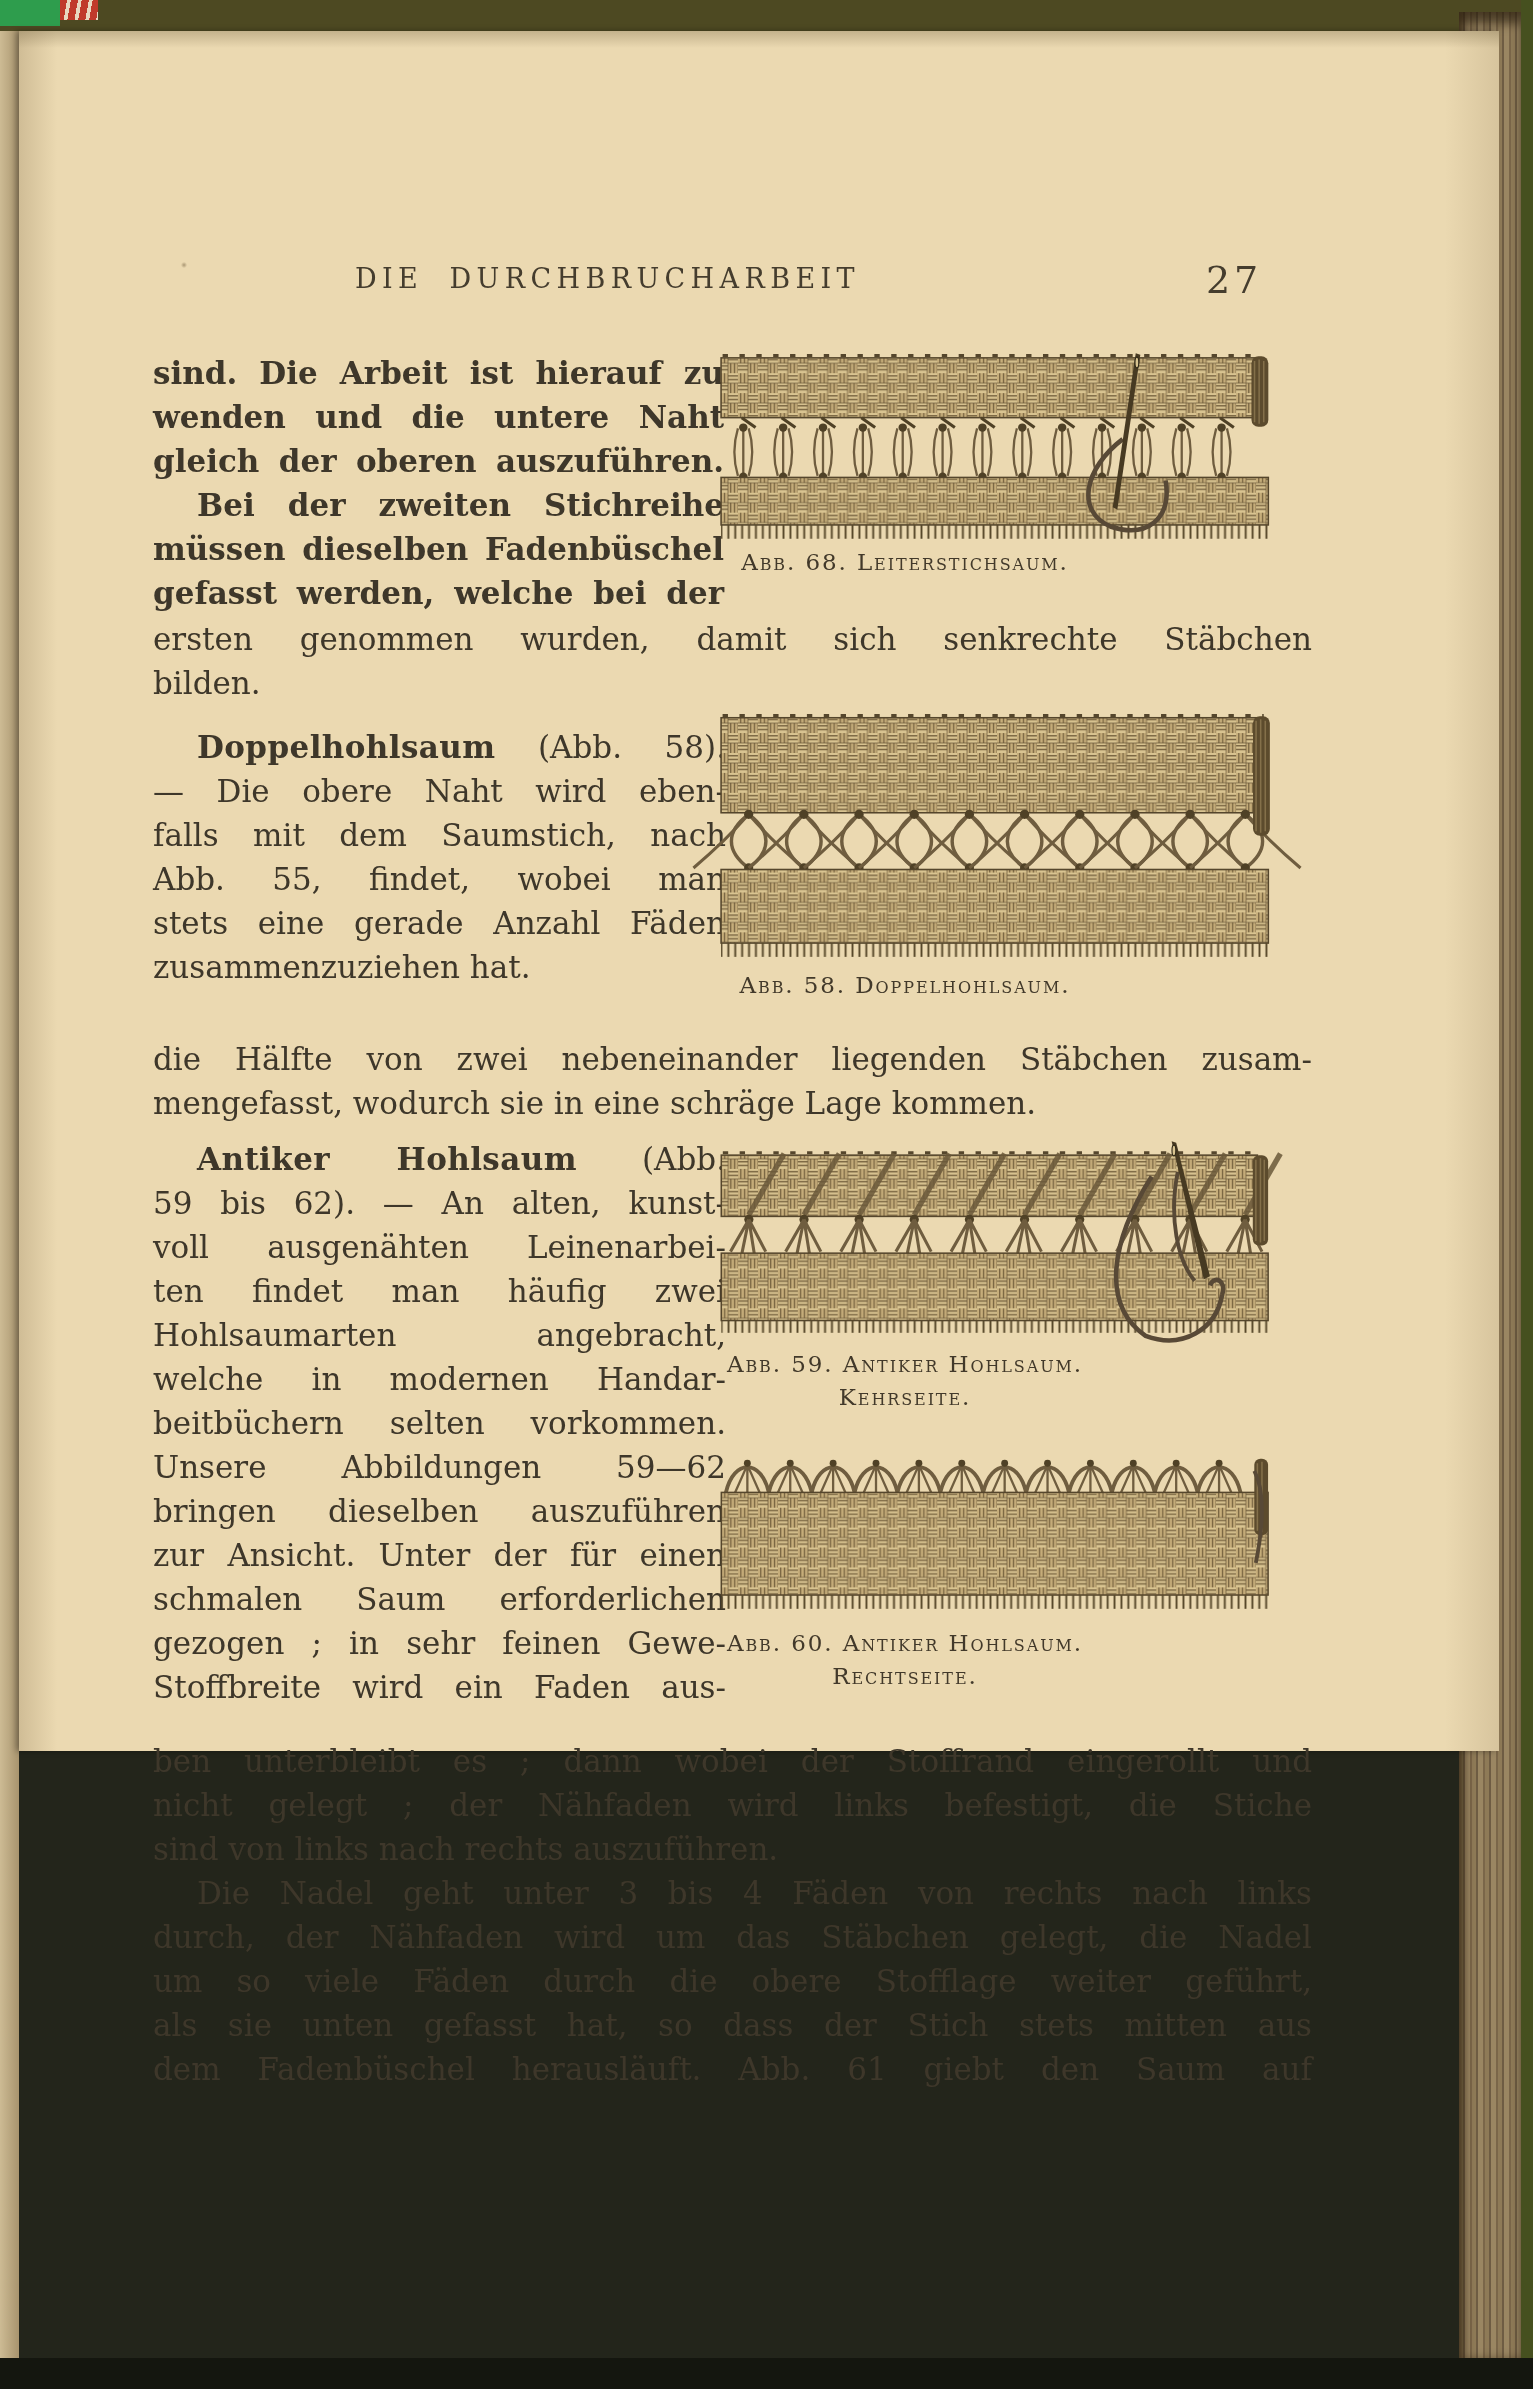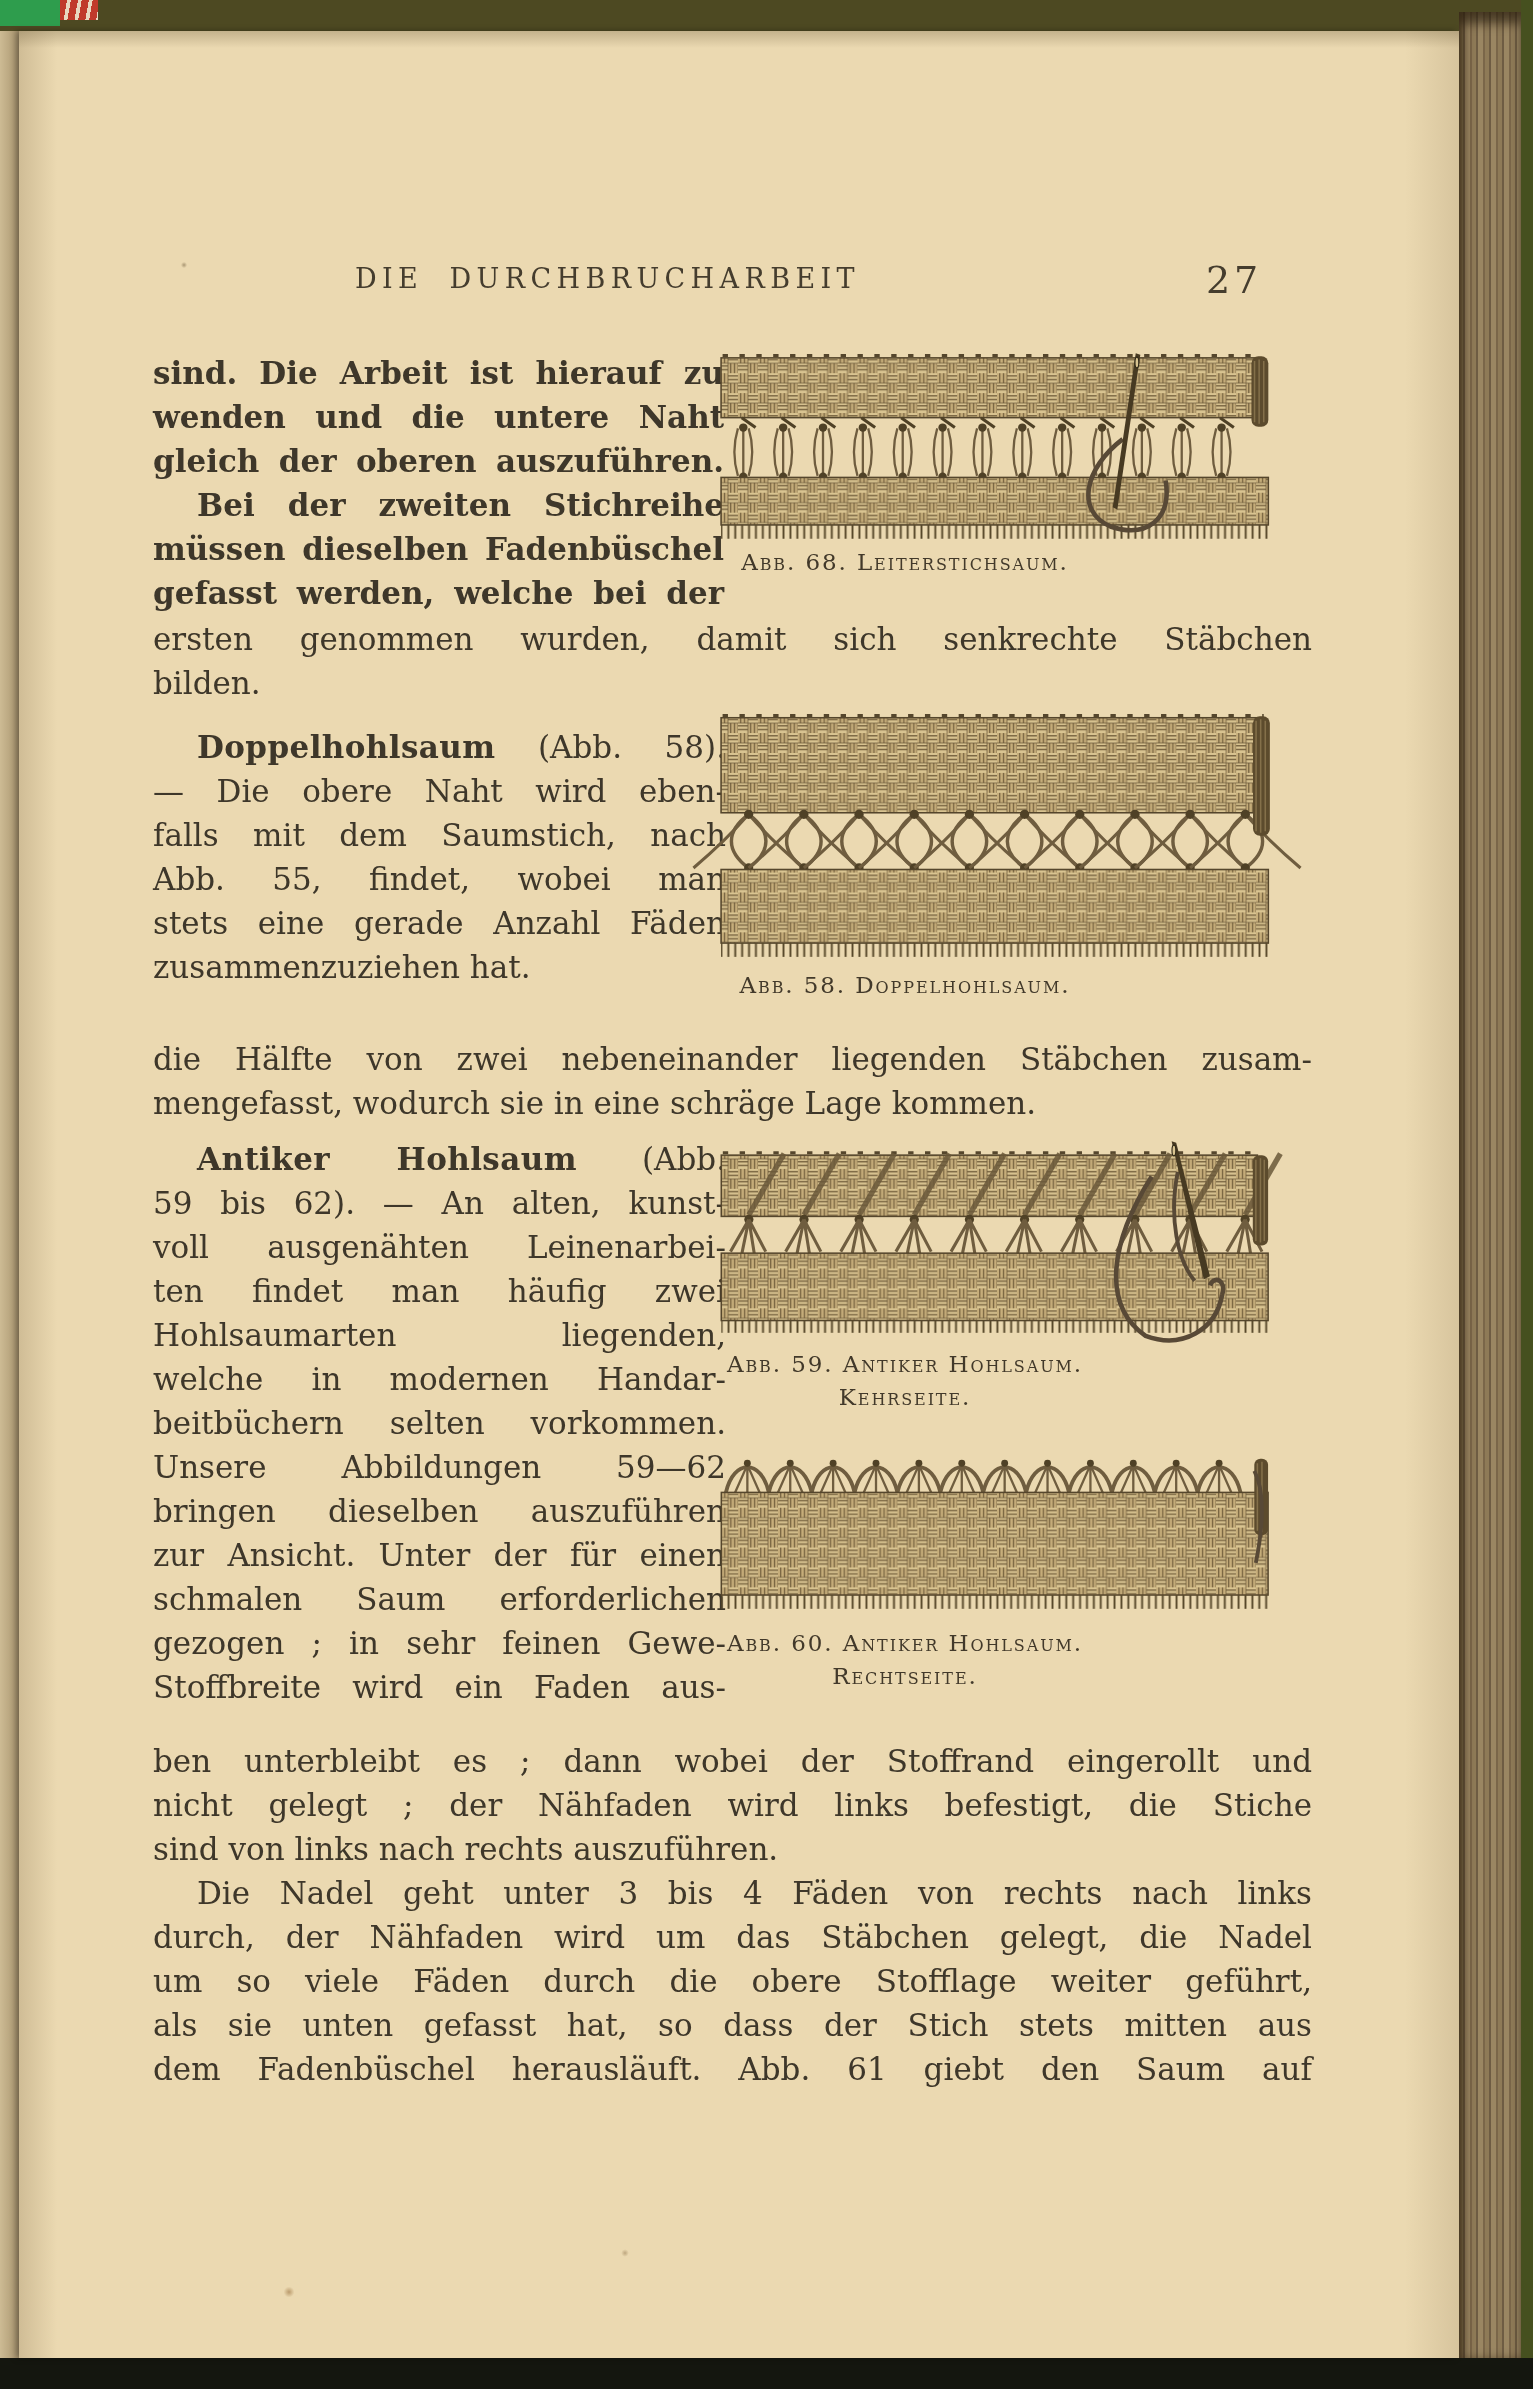--- a/index.html
+++ b/index.html
@@ -14,32 +14,33 @@
     background:repeating-linear-gradient(100deg,#c03a2b 0 7px,#e8d8c0 7px 10.7px);}
   .fore-edge{position:absolute;left:1459px;top:12.3px;width:62px;height:2347px;
     background:repeating-linear-gradient(90deg,#8e7a57 0 3.8px,#6e5c43 3.8px 6.1px,#9a8662 6.1px 10.7px,#7a6649 10.7px 13px);
     box-shadow:inset 5.4px 0 9.2px rgba(40,25,10,.55), inset 0 12.3px 9.2px rgba(40,30,15,.6);}
   .cover-right{position:absolute;left:1521px;top:0;width:12.3px;height:2389px;background:#46501f;}
   .page-curl-left{position:absolute;left:0;top:31px;width:19px;height:2329px;
     background:linear-gradient(90deg,#cdbb94,#a8946e);}
   .bottom-black{position:absolute;left:0;top:2358px;width:1533px;height:31px;background:#14160f;}
 
   .page{
-    position:absolute;left:19px;top:31px;width:1440px;height:2327px;
+    position:absolute;left:19px;top:31px;width:1440px;height:1720px;
     color:#3e372a;
     background:
       linear-gradient(180deg,rgba(92,76,44,.28),rgba(92,76,44,0) 17px),
       linear-gradient(90deg,rgba(110,88,52,.22),rgba(110,88,52,0) 38px),
       linear-gradient(270deg,rgba(110,88,52,.16),rgba(110,88,52,0) 54px),
       radial-gradient(5.4px 5.4px at 270px 2261px,rgba(146,104,52,.55),rgba(146,104,52,0)),
       radial-gradient(3.8px 3.8px at 606px 2222px,rgba(120,90,50,.40),rgba(120,90,50,0)),
       radial-gradient(3.1px 3.1px at 165px 234px,rgba(90,70,40,.45),rgba(90,70,40,0)),
       radial-gradient(3.1px 3.1px at 1121px 905px,rgba(110,85,45,.30),rgba(110,85,45,0)),
       #ebd9b1;
     box-shadow:-3.1px 0 6.1px rgba(0,0,0,.35);
+    padding-left:40px;
   }
 
   .header-title{position:absolute;left:336px;top:232px;font-size:27px;letter-spacing:5.4px;word-spacing:12.3px;color:#453d2e;white-space:nowrap;}
   .page-number{position:absolute;left:1187px;top:227px;font-size:38px;letter-spacing:3.8px;color:#453d2e;}
 
   .tblock{position:absolute;}
   .line{font-size:31px;line-height:44px;text-align:justify;text-align-last:justify;}
   .lh58 .line{line-height:44px;}
   .line.last{text-align-last:left;}
   .line.indent{padding-left:44px;}
@@ -196,21 +197,21 @@
   <div class="line"><span class="line-text">die Hälfte von zwei nebeneinander liegenden Stäbchen zusam-</span></div>
       <div class="line last"><span class="line-text">mengefasst, wodurch sie in eine schräge Lage kommen.</span></div>
     </div>
 
   <div class="tblock" style="left:134px;top:1106px;width:573px;">
 
   <div class="line indent"><b class="lead">Antiker Hohlsaum</b><span class="line-text"> (Abb.</span></div>
       <div class="line"><span class="line-text">59 bis 62). — An alten, kunst-</span></div>
       <div class="line"><span class="line-text">voll ausgenähten Leinenarbei-</span></div>
       <div class="line"><span class="line-text">ten findet man häufig zwei</span></div>
-      <div class="line"><span class="line-text">Hohlsaumarten liegenden,</span></div>
+      <div class="line"><span class="line-text">Hohlsaumarten angebracht,</span></div>
       <div class="line"><span class="line-text">welche in modernen Handar-</span></div>
       <div class="line"><span class="line-text">beitbüchern selten vorkommen.</span></div>
       <div class="line"><span class="line-text">Unsere Abbildungen 59—62</span></div>
       <div class="line"><span class="line-text">bringen dieselben auszuführen</span></div>
       <div class="line"><span class="line-text">zur Ansicht. Unter der für einen</span></div>
       <div class="line"><span class="line-text">schmalen Saum erforderlichen</span></div>
       <div class="line"><span class="line-text">gezogen ; in sehr feinen Gewe-</span></div>
       <div class="line"><span class="line-text">Stoffbreite wird ein Faden aus-</span></div>
     </div>
 

